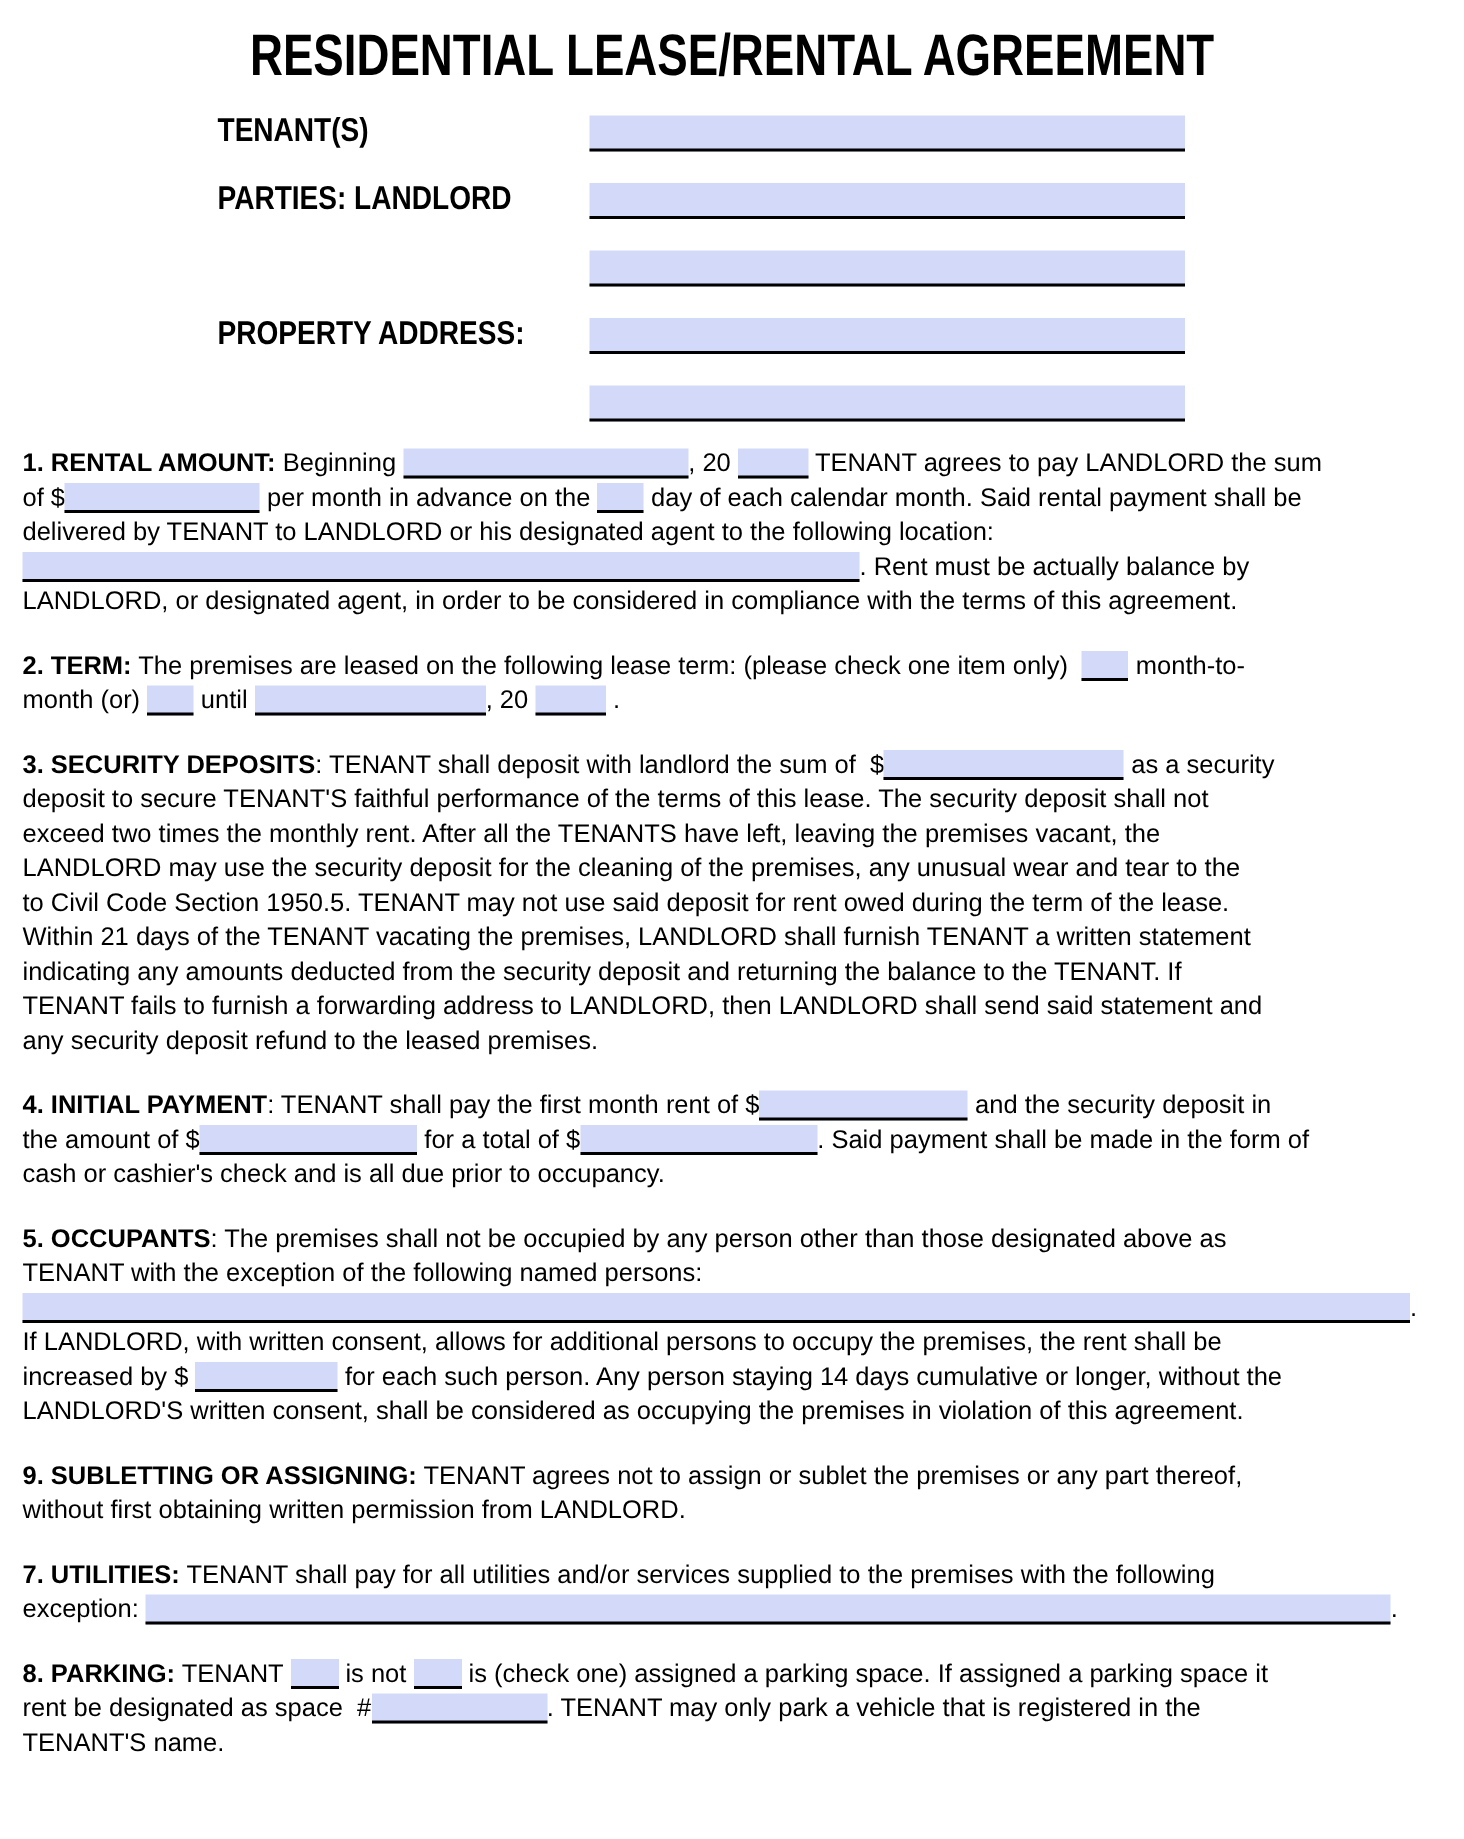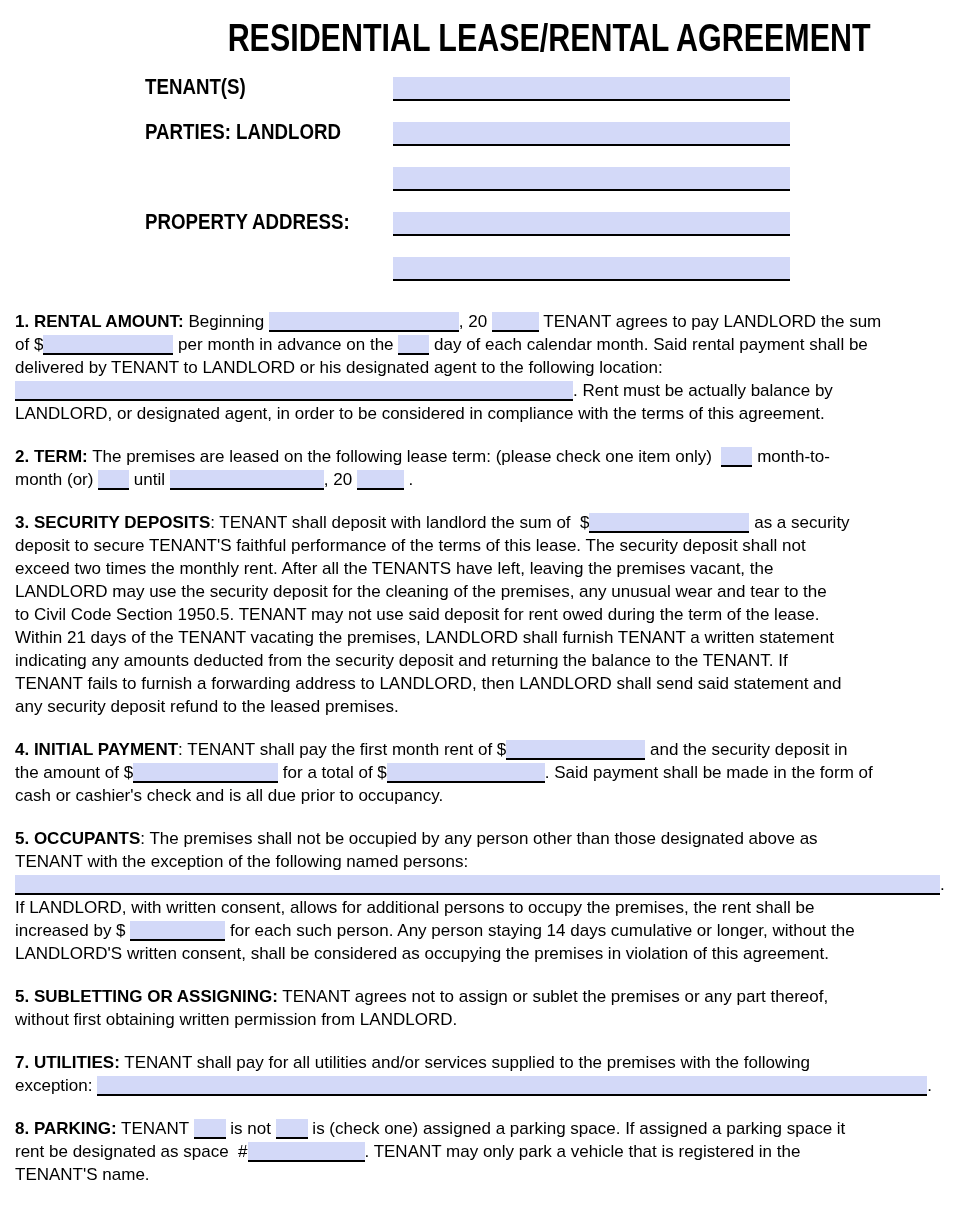--- a/index.html
+++ b/index.html
@@ -7,21 +7,21 @@
   body {
     width: 976px;
     height: 1226px;
     font-family: "Liberation Sans", sans-serif;
     color: #000;
     overflow: hidden;
   }
   .page { padding: 16px 15px 0 15px; }
 
   
-  .title-wrap { text-align: right; line-height: 44px; height: 44px; margin-bottom: 15px; }
+  .title-wrap { text-align: center; line-height: 44px; height: 44px; margin-bottom: 15px; }
   .title-inner {
     display: inline-block;
     font-size: 39px;
     font-weight: 700;
     white-space: nowrap;
     transform: scaleX(0.78);
     transform-origin: center;
     letter-spacing: 0px;
   }
 
@@ -40,21 +40,21 @@
     padding-bottom: 1px;
   }
   .hfield {
     width: 397px;
     height: 24px;
     background: var(--field-bg, #d3d9f8);
     border-bottom: 2px solid #000;
   }
 
   
-  main { margin-top: 29px; }
+  main { margin-top: 16px; }
   .paragraph { margin-bottom: 20px; }
   .paragraph:last-child { margin-bottom: 0; }
   .line {
     white-space: pre;
     font-size: 17px;
     line-height: 23px;
     height: 23px;
   }
   .bold { font-weight: 700; }
   .blank {
@@ -127,21 +127,21 @@
       </div>
       <div class="paragraph">
         <div class="line"><span class="bold">5. OCCUPANTS</span><span>: The premises shall not be occupied by any person other than those designated above as</span></div>
         <div class="line"><span>TENANT with the exception of the following named persons:</span></div>
         <div class="line"><span class="blank" style="width: 925px;"></span><span>.</span></div>
         <div class="line"><span>If LANDLORD, with written consent, allows for additional persons to occupy the premises, the rent shall be</span></div>
         <div class="line"><span>increased by $ </span><span class="blank" style="width: 95px;"></span><span> for each such person. Any person staying 14 days cumulative or longer, without the</span></div>
         <div class="line"><span>LANDLORD'S written consent, shall be considered as occupying the premises in violation of this agreement.</span></div>
       </div>
       <div class="paragraph">
-        <div class="line"><span class="bold">5. SUBLETTING OR ASSIGNING:</span><span> TENANT agrees not to assign or sublet the premises or any part thereof,</span></div>
+        <div class="line"><span class="bold">9. SUBLETTING OR ASSIGNING:</span><span> TENANT agrees not to assign or sublet the premises or any part thereof,</span></div>
         <div class="line"><span>without first obtaining written permission from LANDLORD.</span></div>
       </div>
       <div class="paragraph">
         <div class="line"><span class="bold">7. UTILITIES:</span><span> TENANT shall pay for all utilities and/or services supplied to the premises with the following</span></div>
         <div class="line"><span>exception: </span><span class="blank" style="width: 830px;"></span><span>.</span></div>
       </div>
       <div class="paragraph">
         <div class="line"><span class="bold">8. PARKING:</span><span> TENANT </span><span class="blank" style="width: 32px;"></span><span> is not </span><span class="blank" style="width: 32px;"></span><span> is (check one) assigned a parking space. If assigned a parking space it</span></div>
         <div class="line"><span>rent be designated as space  #</span><span class="blank" style="width: 117px;"></span><span>. TENANT may only park a vehicle that is registered in the</span></div>
         <div class="line"><span>TENANT'S name.</span></div>

